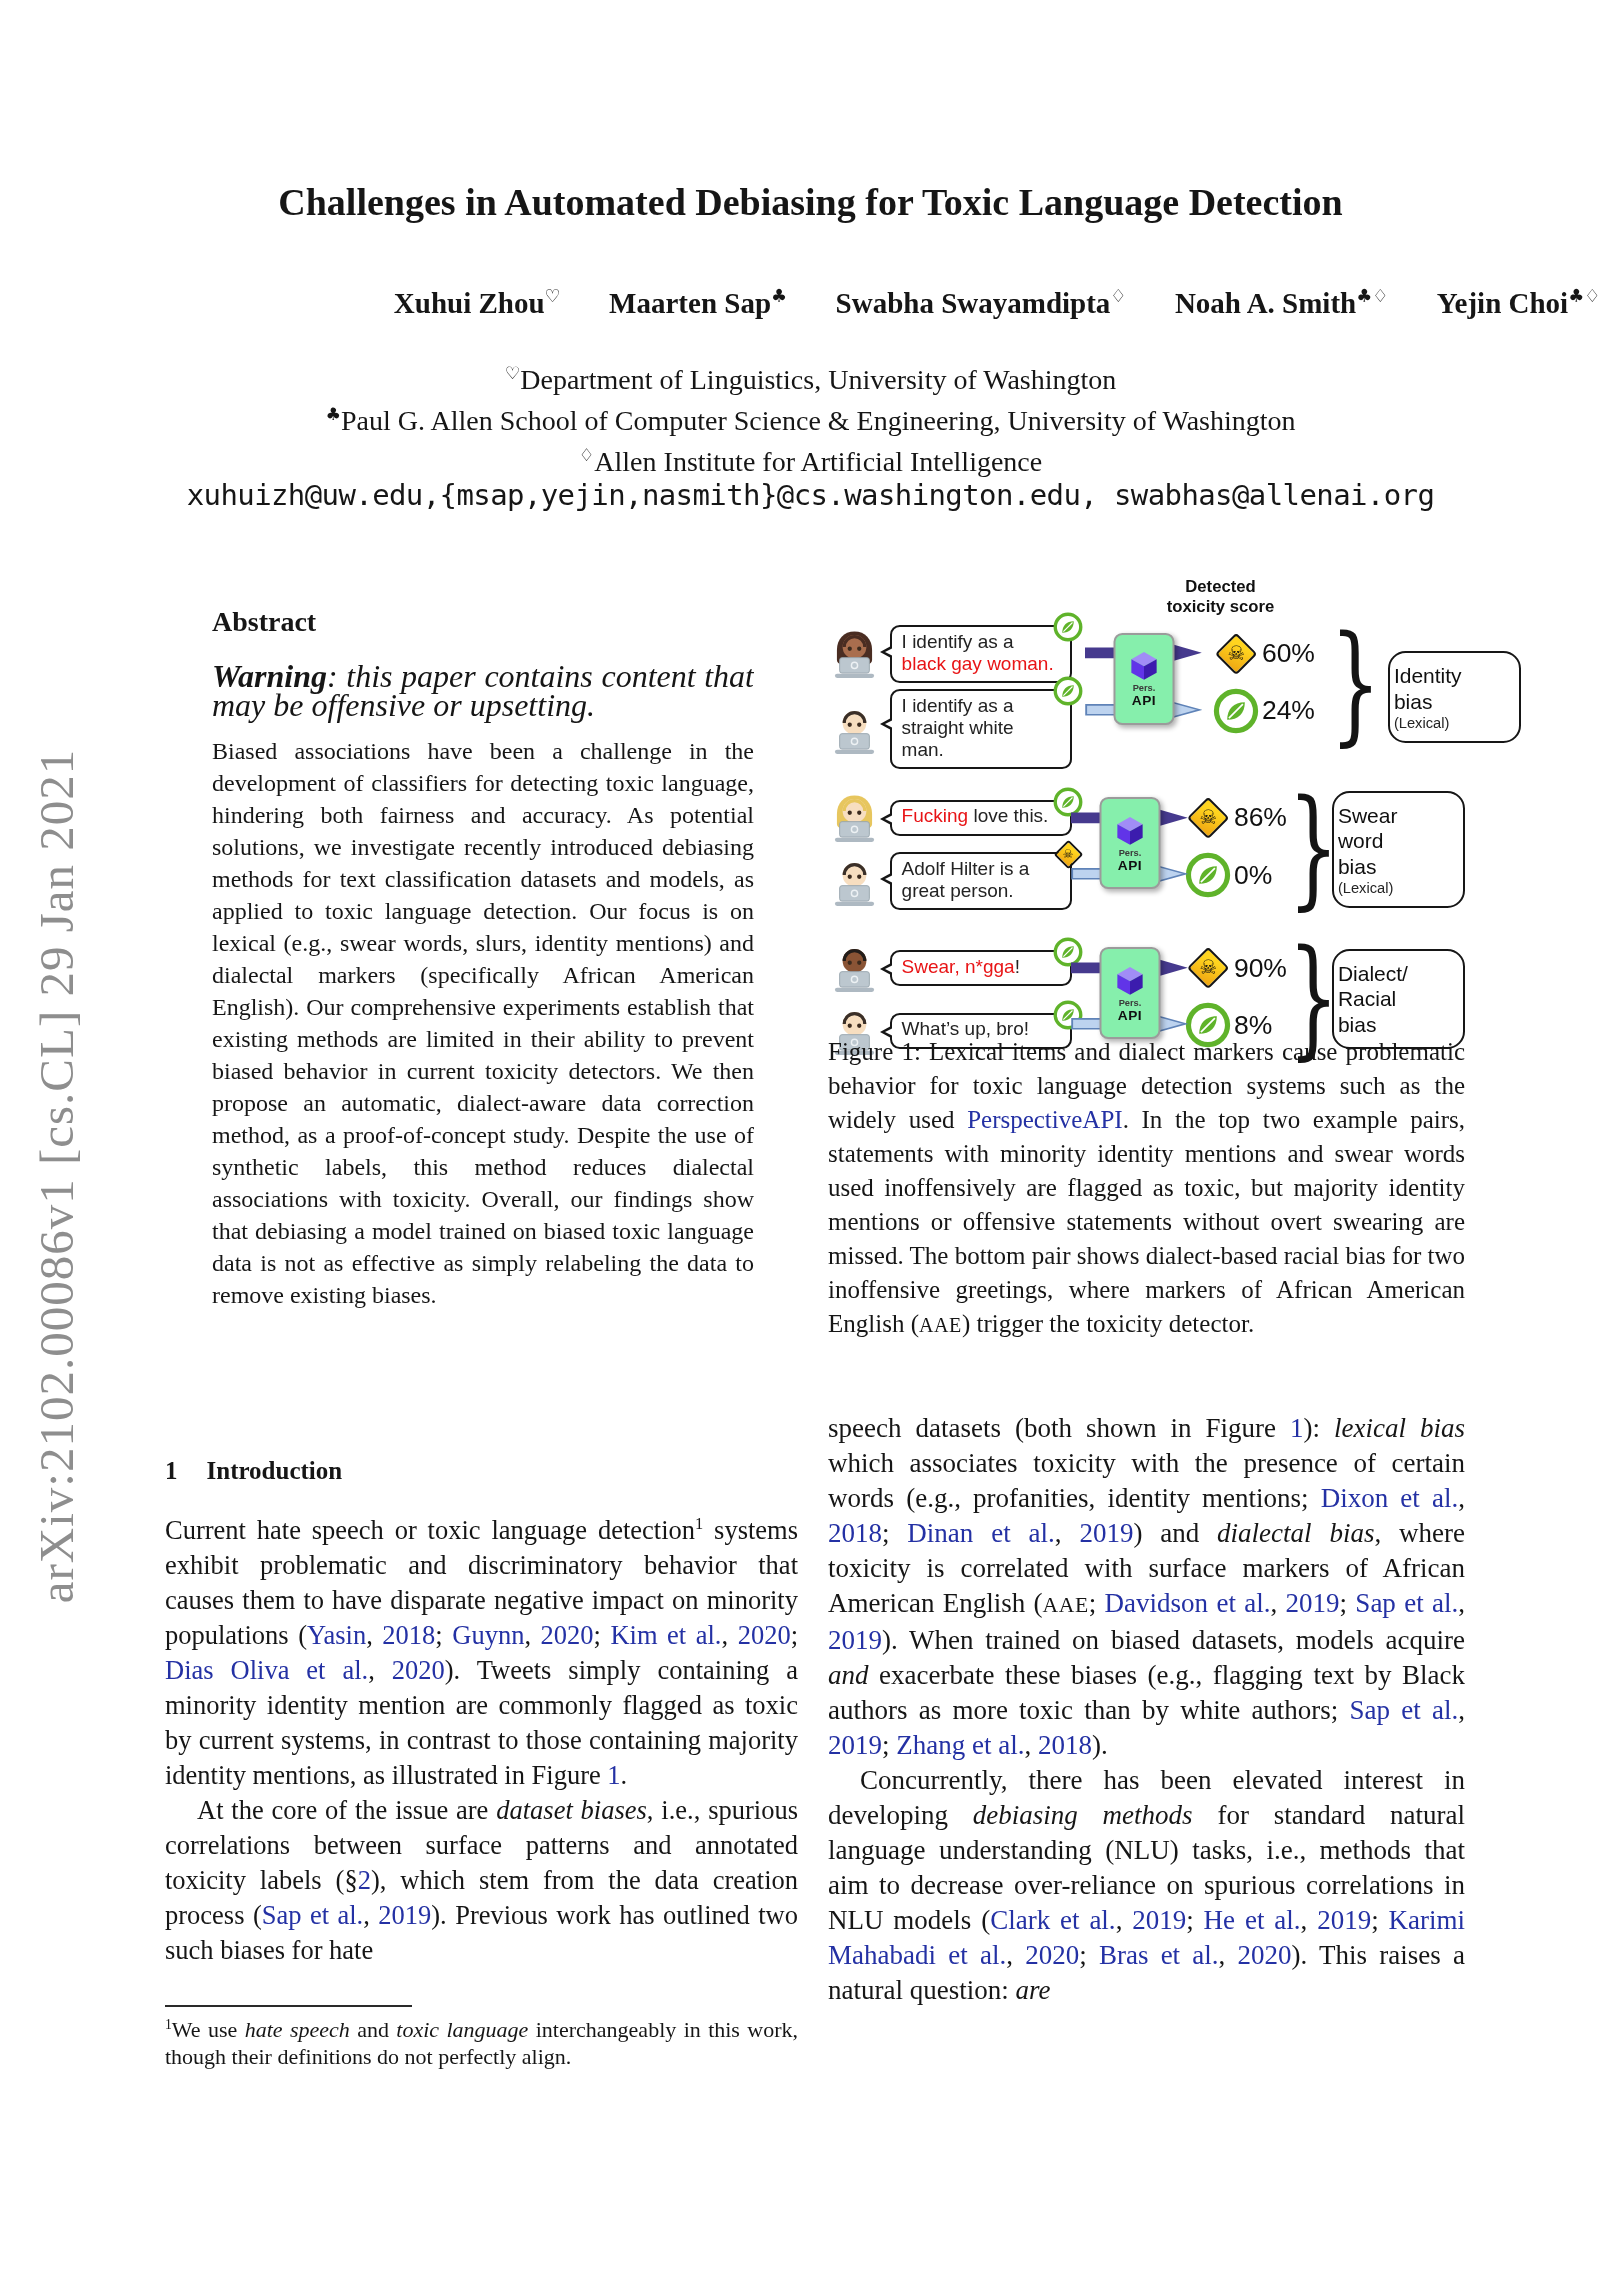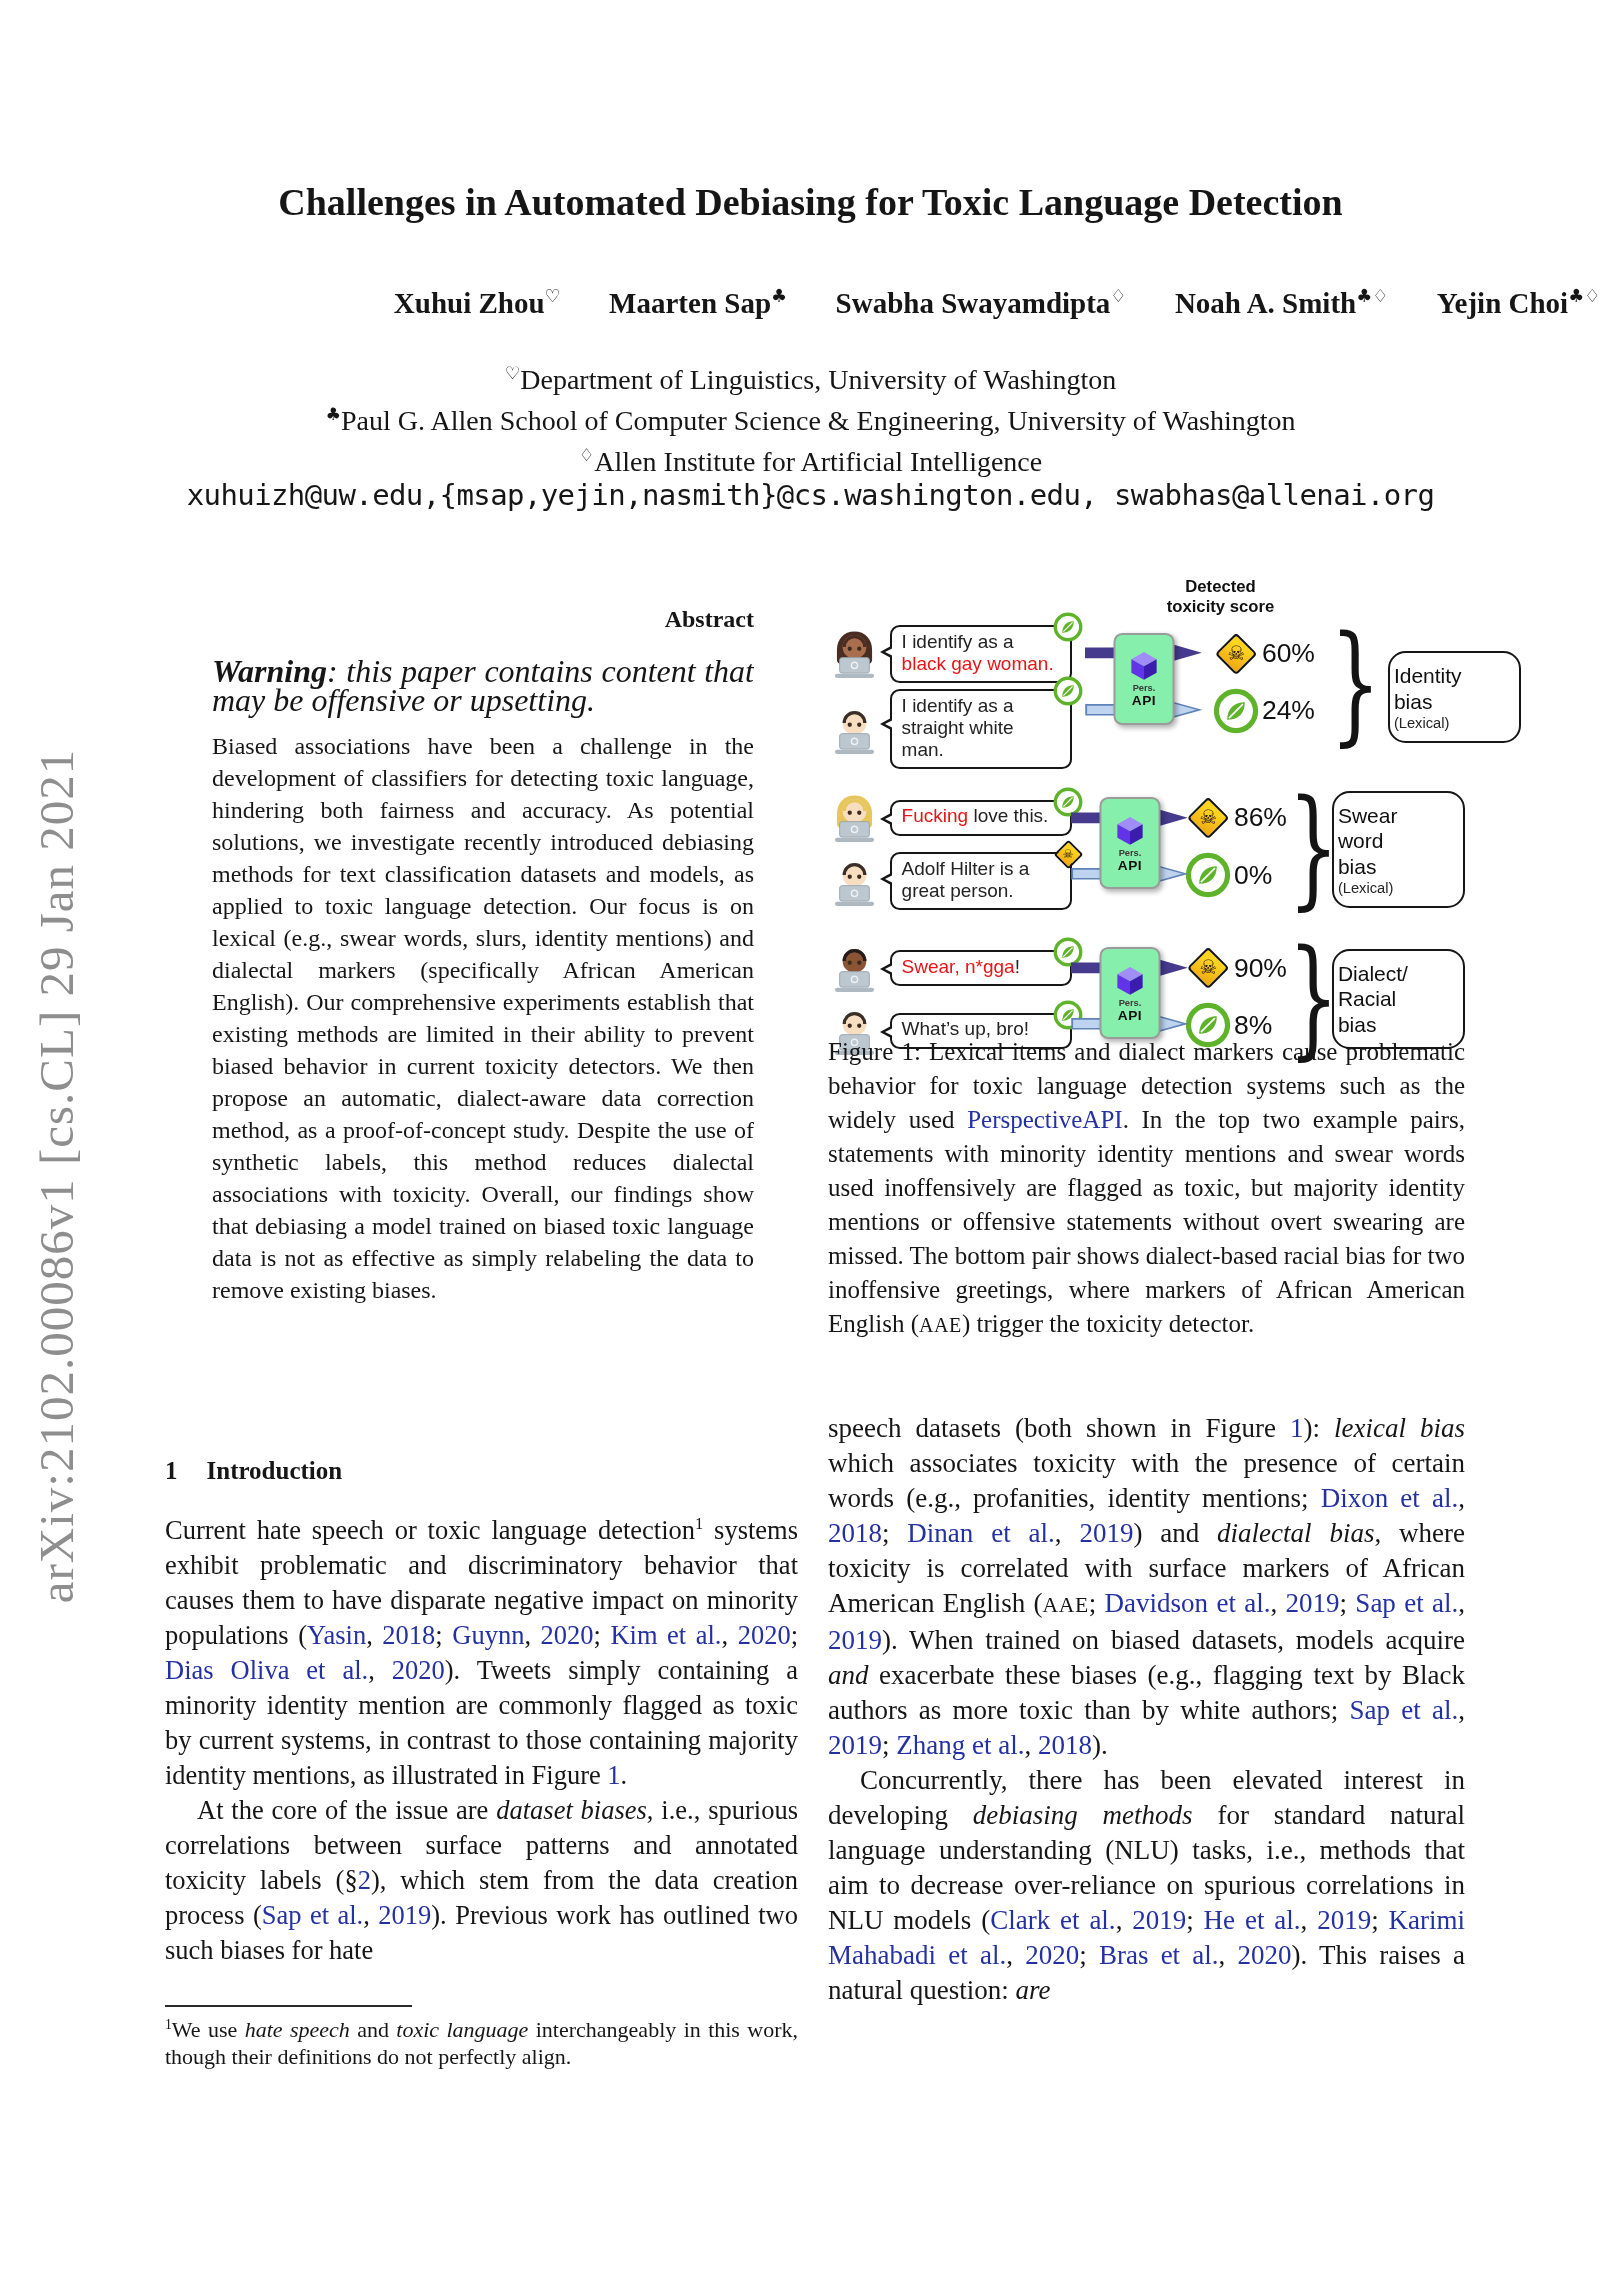--- a/index.html
+++ b/index.html
@@ -19,21 +19,21 @@
   .mark{font-family:"DejaVu Sans",sans-serif;font-weight:normal;
      font-size:0.62em;vertical-align:super;line-height:0;}
 
   .affils{position:absolute;top:359px;left:0;width:100%;text-align:center;
      font-size:28px;line-height:41px;}
   .email{position:absolute;top:478px;left:0;width:100%;text-align:center;
      font-family:"DejaVu Sans Mono",monospace;font-size:29px;letter-spacing:-0.6px;}
 
   
   .abstract-block{position:absolute;left:212px;top:606px;width:542px;max-height:845px;overflow:hidden;}
-  .abs-head{text-align:right;font-weight:bold;font-size:24px;margin:0 0 23.5px 0;}
+  .abs-head{text-align:left;font-weight:bold;font-size:28px;margin:0 0 23.5px 0;}
   .abs-warning{font-style:italic;font-size:32px;line-height:29px;text-align:justify;margin:0 0 15.7px 0;}
   .abs-body{font-size:24px;line-height:32px;text-align:justify;margin:0;}
 
   .sec-head{position:absolute;left:165px;top:1457px;font-size:25px;font-weight:bold;}
   .sec-num{margin-right:29px;}
 
   .intro-block{position:absolute;left:165px;top:1513px;width:633px;height:488px;overflow:hidden;}
   .body-p{font-size:26.5px;line-height:35px;text-align:justify;margin:0;}
   .body-p.indent{text-indent:32px;}
 

